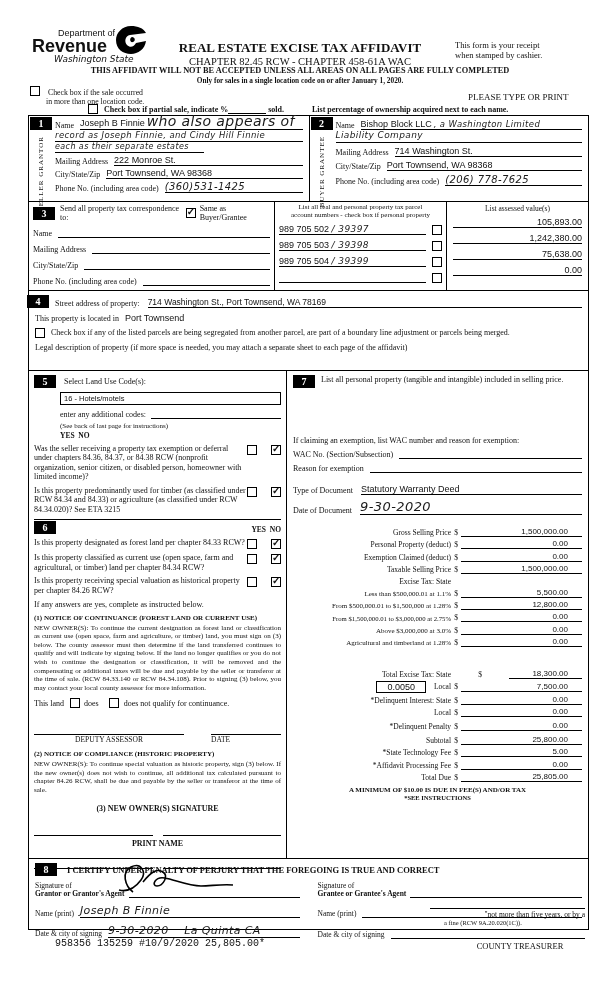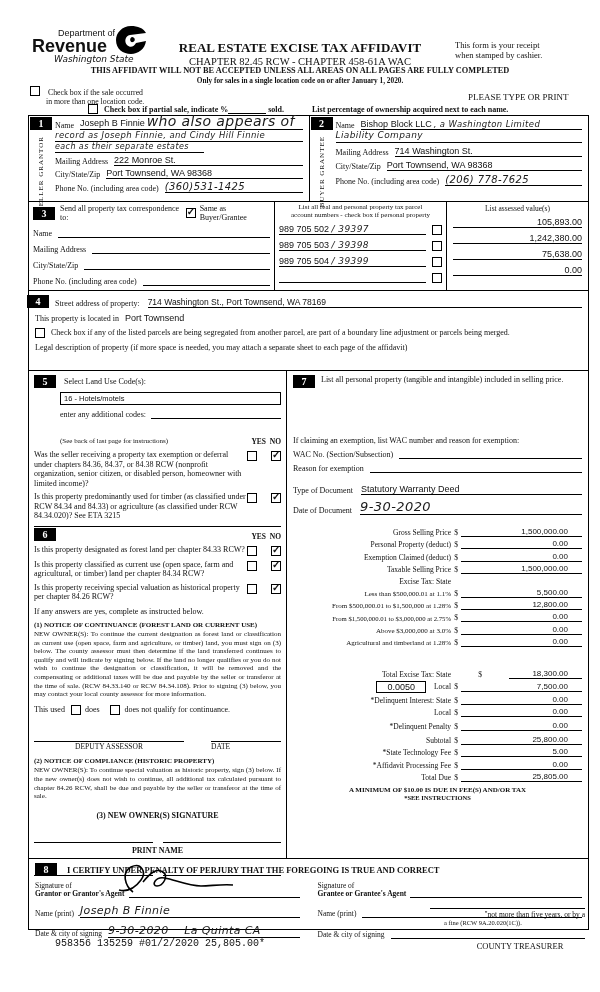--- a/index.html
+++ b/index.html
@@ -249,21 +249,21 @@
       <div class="lcol">
         <div style="display:flex;align-items:center;margin-top:2px;">
           <span class="numbox">5</span>
           <span style="margin-left:8px;">Select Land Use Code(s):</span>
         </div>
         <div class="sans" style="border:1px solid #000;margin:4px 0 0 26px;padding:1px 3px;font-size:7.5px;">16 - Hotels/motels</div>
         <div class="frow" style="margin-left:26px;height:14px;">
           <span>enter any additional codes:</span>
           <span class="fill" style="margin-left:5px;"></span>
         </div>
-        <div style="display:flex;justify-content:space-between;margin-left:26px;margin-top:18px;">
+        <div style="display:flex;justify-content:space-between;margin-left:26px;margin-top:3px;flex-direction:column;">
           <span class="small7">(See back of last page for instructions)</span>
           <span class="b" style="font-size:7.5px;"><span>YES</span>&nbsp;&nbsp;<span>NO</span></span>
         </div>
         <div class="qrow">
           <span class="qtext">Was the seller receiving a property tax exemption or deferral under chapters 84.36, 84.37, or 84.38 RCW (nonprofit organization, senior citizen, or disabled person, homeowner with limited income)?</span>
           <span class="qboxes">
               <span class="cb"></span>
               <span class="cb checked"></span>
             </span>
         </div>
@@ -297,21 +297,21 @@
           <span class="qtext">Is this property receiving special valuation as historical property per chapter 84.26 RCW?</span>
           <span class="qboxes">
               <span class="cb"></span>
               <span class="cb checked"></span>
             </span>
         </div>
         <div style="margin-top:5px;">If any answers are yes, complete as instructed below.</div>
         <div class="b small7" style="margin-top:5px;">(1) NOTICE OF CONTINUANCE (FOREST LAND OR CURRENT USE)</div>
         <div class="small7" style="margin-top:1px;text-align:justify;">NEW OWNER(S): To continue the current designation as forest land or classification as current use (open space, farm and agriculture, or timber) land, you must sign on (3) below. The county assessor must then determine if the land transferred continues to qualify and will indicate by signing below. If the land no longer qualifies or you do not wish to continue the designation or classification, it will be removed and the compensating or additional taxes will be due and payable by the seller or transferor at the time of sale. (RCW 84.33.140 or RCW 84.34.108). Prior to signing (3) below, you may contact your local county assessor for more information.</div>
         <div style="margin-top:6px;display:flex;align-items:center;">
-          <span>This used</span>
+          <span>This land</span>
           <span class="cb" style="margin-left:6px;"></span>
           <span style="margin-left:4px;">does</span>
           <span class="cb" style="margin-left:10px;"></span>
           <span style="margin-left:5px;">does not qualify for continuance.</span>
         </div>
         <div style="display:flex;margin-top:26px;gap:12px;">
           <div style="width:150px;border-top:1px solid #000;text-align:center;font-size:7.5px;">DEPUTY ASSESSOR</div>
           <div style="flex:1;"></div>
           <div style="width:70px;border-top:1px solid #000;font-size:7.5px;">DATE</div>
         </div>
@@ -504,15 +504,15 @@
         </div>
       </div>
     </div>
   </div>
 
   <div class="abs" style="left:430px;top:908px;width:155px;font-size:7.5px;border-top:1px solid #000;padding-top:1px;text-align:right;">
     <div>"not more than five years, or by a</div>
     <div style="font-size:6.5px;text-align:left;padding-left:14px;">a fine (RCW 9A.20.020(1C)).</div>
   </div>
   <div class="abs" style="left:455px;top:938px;width:130px;border-top:1px solid #000;text-align:center;font-size:8.5px;padding-top:2px;">COUNTY TREASURER</div>
-  <div class="abs mono" style="left:55px;top:938px;font-size:10px;">958356 135259 #01/2/2020 25,805.00*</div>
+  <div class="abs mono" style="left:55px;top:938px;font-size:10px;">958356 135259 #10/9/2020 25,805.00*</div>
 
 </div>
 
 </body></html>

